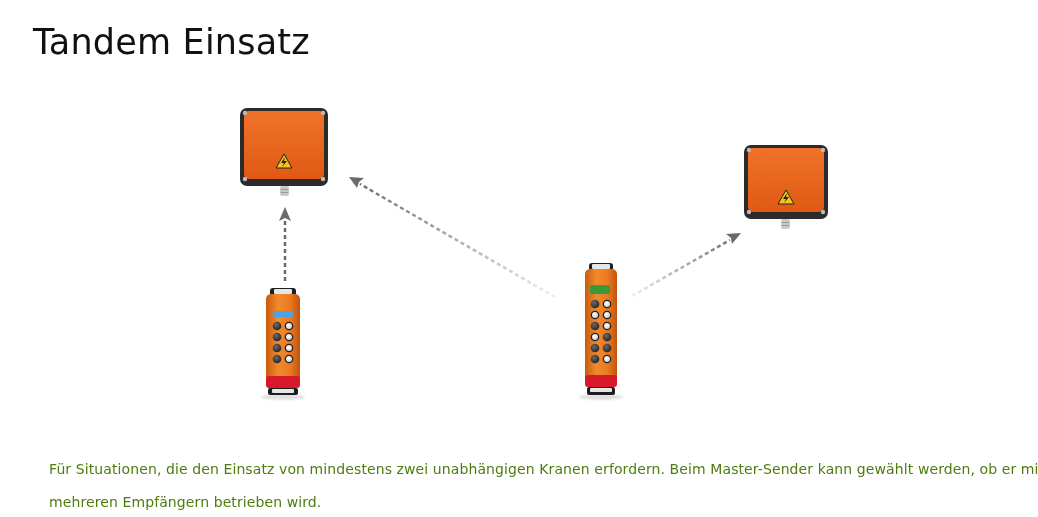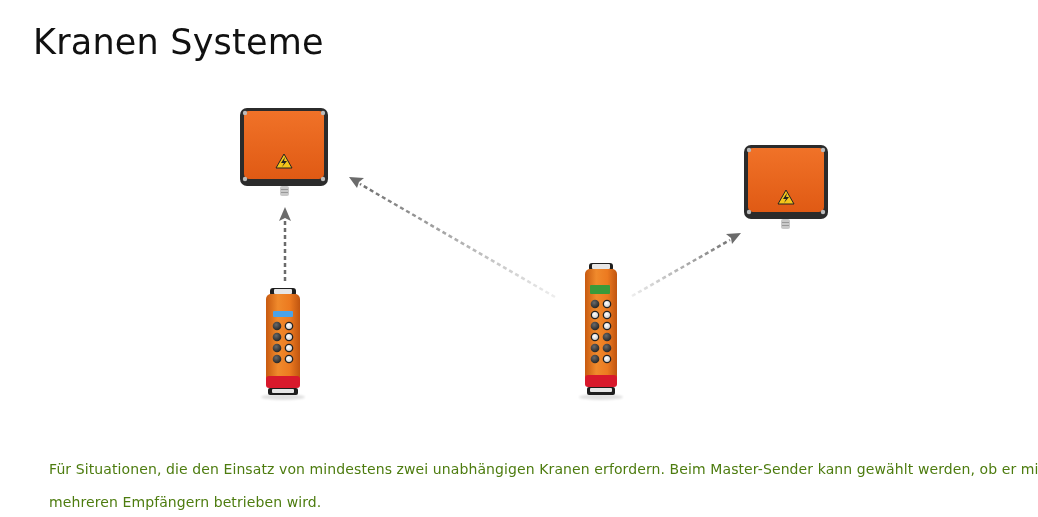--- a/index.html
+++ b/index.html
@@ -9,21 +9,21 @@
            font-size: 35px; font-weight: 400; color: #111111; letter-spacing: 0.2px;
            font-family: "DejaVu Sans", sans-serif; }
   .diagram { position: absolute; left: 0; top: 90px; width: 1038px; height: 320px; }
   .desc { position: absolute; left: 33px; top: 437px; width: 1000px; margin: 16px;
           font-size: 14px; line-height: 33px; color: #4d7c0f; letter-spacing: 0.1px;
           font-family: "DejaVu Sans", sans-serif; }
 </style>
 </head>
 <body>
 
-<h1 class="title">Kranen Systeme</h1>
+<h1 class="title">Tandem Einsatz</h1>
 
 <svg class="diagram" viewBox="0 90 1038 320" width="1038" height="320" xmlns="http://www.w3.org/2000/svg">
   <defs>
     <linearGradient id="boxGrad" x1="0" y1="0" x2="0" y2="1">
       <stop offset="0" stop-color="#f07228"></stop>
       <stop offset="1" stop-color="#e05a14"></stop>
     </linearGradient>
     <linearGradient id="remoteGrad" x1="0" y1="0" x2="1" y2="0">
       <stop offset="0" stop-color="#c85a10"></stop>
       <stop offset="0.35" stop-color="#f08a2c"></stop>

